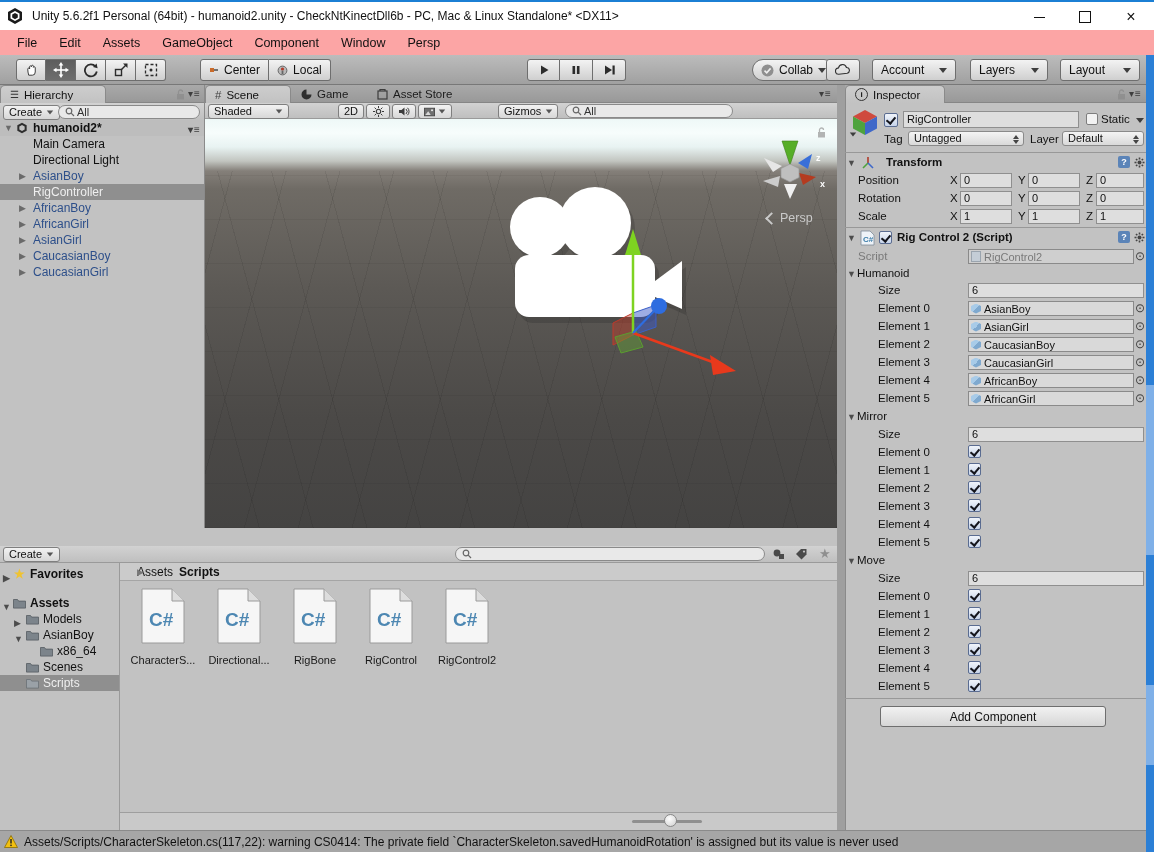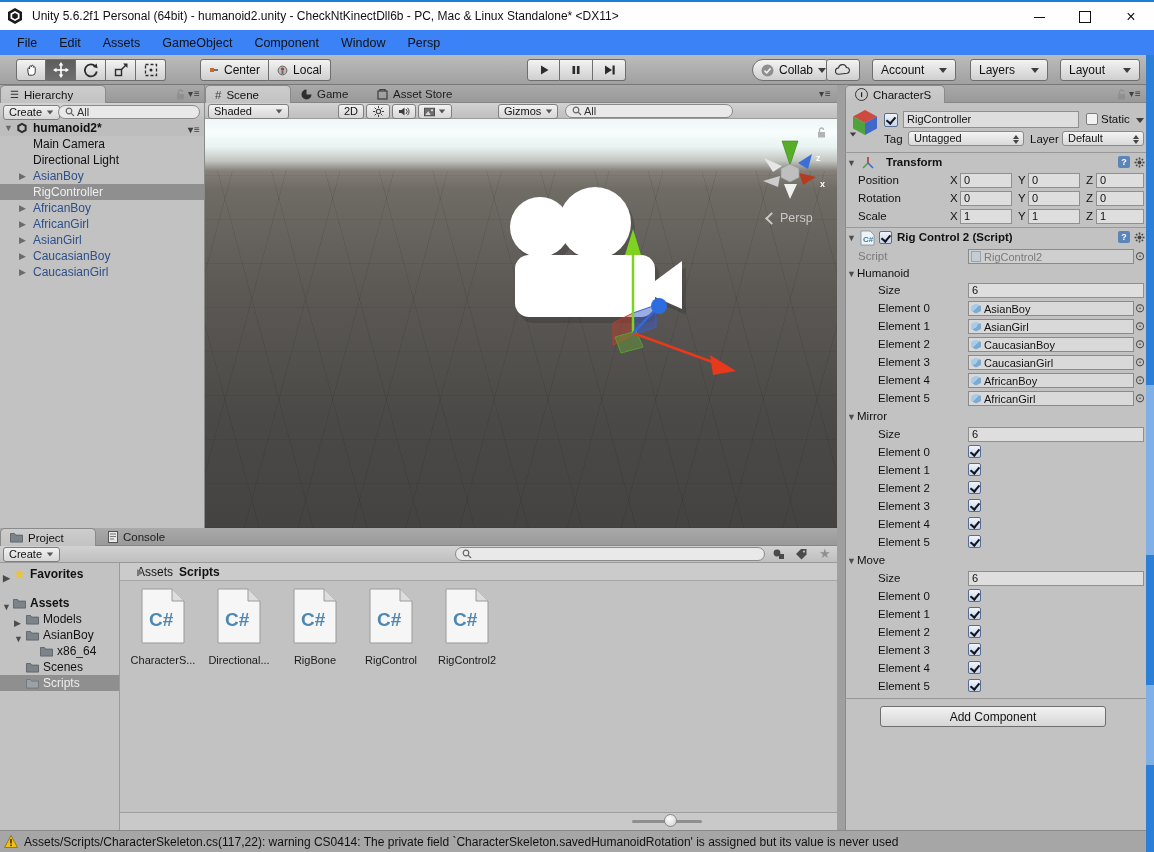--- a/index.html
+++ b/index.html
@@ -8,21 +8,21 @@
        background:#9f9f9f;}
   .abs{position:absolute;}
   
   .titlebar{left:0;top:0;width:1154px;height:30px;background:#fff;border-top:2px solid #1b7fd4;
             display:flex;align-items:center;box-sizing:border-box;}
   .title-text{margin-left:8px;font-size:12px;color:#111;white-space:nowrap;}
   .winbtns{position:absolute;right:0;top:0;height:30px;display:flex;}
   .winbtn{width:46px;height:30px;display:flex;align-items:center;justify-content:center;color:#111;}
   .min-glyph{display:block;width:11px;border-top:1px solid #111;}
   .max-glyph{display:block;width:10px;height:10px;border:1px solid #111;}
-  .menubar{left:0;top:30px;width:1154px;height:25px;background:#3b82f6;display:flex;align-items:center;padding-left:6px;box-sizing:border-box;}
+  .menubar{left:0;top:30px;width:1154px;height:25px;background:#fca5a5;display:flex;align-items:center;padding-left:6px;box-sizing:border-box;}
   .menu-item{padding:0 11px;font-size:12.5px;color:#111;}
   
   .toolbar{left:0;top:55px;width:1154px;height:30px;background:linear-gradient(#bcbcbc,#a0a0a0);
            border-bottom:1px solid #787878;box-sizing:border-box;}
   .toolgrp{position:absolute;top:4px;display:flex;}
   .tool{width:30px;height:22px;background:linear-gradient(#f3f3f3,#cfcfcf);border:1px solid #6e6e6e;border-left:none;
         display:flex;align-items:center;justify-content:center;box-sizing:border-box;}
   .tool:first-child{border-left:1px solid #6e6e6e;border-radius:3px 0 0 3px;}
   .tool:last-child{border-radius:0 3px 3px 0;}
   .tool.active{background:linear-gradient(#5d5d5d,#6e6e6e);}
@@ -428,21 +428,21 @@
         <span>Persp</span>
     </div>
   </div>
 
   <div class="abs" style="left:837px;top:85px;width:8px;height:745px;background:#9f9f9f"></div>
 
   <div class="abs" style="left:845px;top:85px;width:301px;height:745px;background:#c2c2c2;border-left:1px solid #8a8a8a;box-sizing:border-box"></div>
   <div class="abs tabbar" style="left:845px;top:85px;width:301px;height:18px">
     <span class="tab" style="left:0;width:100px">
       <span style="width:11px;height:11px;border:1px solid #333;border-radius:50%;font-size:8px;line-height:11px;text-align:center;font-weight:bold">i</span>
-      <span>CharacterS</span>
+      <span>Inspector</span>
     </span>
     <svg class="abs lockico" style="left:272px;top:4px" width="9" height="11" viewBox="0 0 9 11">
       <rect x="1" y="5" width="7" height="5.5" fill="#8b8b8b"></rect>
         <path d="M2.5 5 V3 a2 2 0 0 1 4 0" fill="none" stroke="#8b8b8b" stroke-width="1.3"></path>
     </svg>
     <span class="panemenu" style="left:284px;top:3px">▾≡</span>
   </div>
 
   <svg class="abs" style="left:851px;top:108px" width="28" height="28" viewBox="0 0 28 28">
     <polygon points="14,2 26,8.5 14,15 2,8.5" fill="#cf4a3e"></polygon>
@@ -675,39 +675,20 @@
     </div>
   <div class="irow" style="top:679px">
       <span class="ilab2">Element 5</span>
       <span class="abs cb on" style="left:123px;top:0"></span>
     </div>
 
   <div class="sep" style="top:698px"></div>
   <div class="addbtn">Add Component</div>
 
   <div class="abs" style="left:0;top:528px;width:837px;height:302px;background:#c2c2c2">
-    <div class="abs tabbar" style="left:0;top:0;width:837px;height:18px">
-      <span class="tab" style="left:0;width:96px">
-        <svg width="13" height="11" viewBox="0 0 13 11">
-          <path d="M0.5 1.5 h4 l1.2 1.6 h6.8 v7 h-12 z" fill="#7c848b" stroke="#565c61" stroke-width="0.8"></path>
-        </svg>
-        <span>Project</span>
-      </span>
-      <span class="tablabel" style="left:108px">
-        <svg width="10" height="12" viewBox="0 0 10 12">
-          <rect x="0.5" y="0.5" width="9" height="11" fill="#e8e8e8" stroke="#555"></rect>
-          <g stroke="#777" stroke-width="1">
-              <line x1="2" y1="3" x2="8" y2="3"></line>
-              <line x1="2" y1="5.5" x2="8" y2="5.5"></line>
-              <line x1="2" y1="8" x2="6" y2="8"></line>
-            </g>
-        </svg>
-        <span>Console</span>
-      </span>
-    </div>
     <div class="abs panel-toolbar" style="left:0;top:18px;width:837px;height:17px">
       <span class="minibtn" style="left:3px;top:1px">
         <span>Create</span>
           <i class="dd-caret" style="border-top-color:#555;transform:scale(.8)"></i>
       </span>
       <span class="search" style="left:455px;top:1px;width:310px">
         <svg width="10" height="10" viewBox="0 0 10 10">
           <circle cx="4" cy="4" r="2.8" fill="none" stroke="#666" stroke-width="1.2"></circle>
             <line x1="6.2" y1="6.2" x2="9" y2="9" stroke="#666" stroke-width="1.2"></line>
         </svg>

